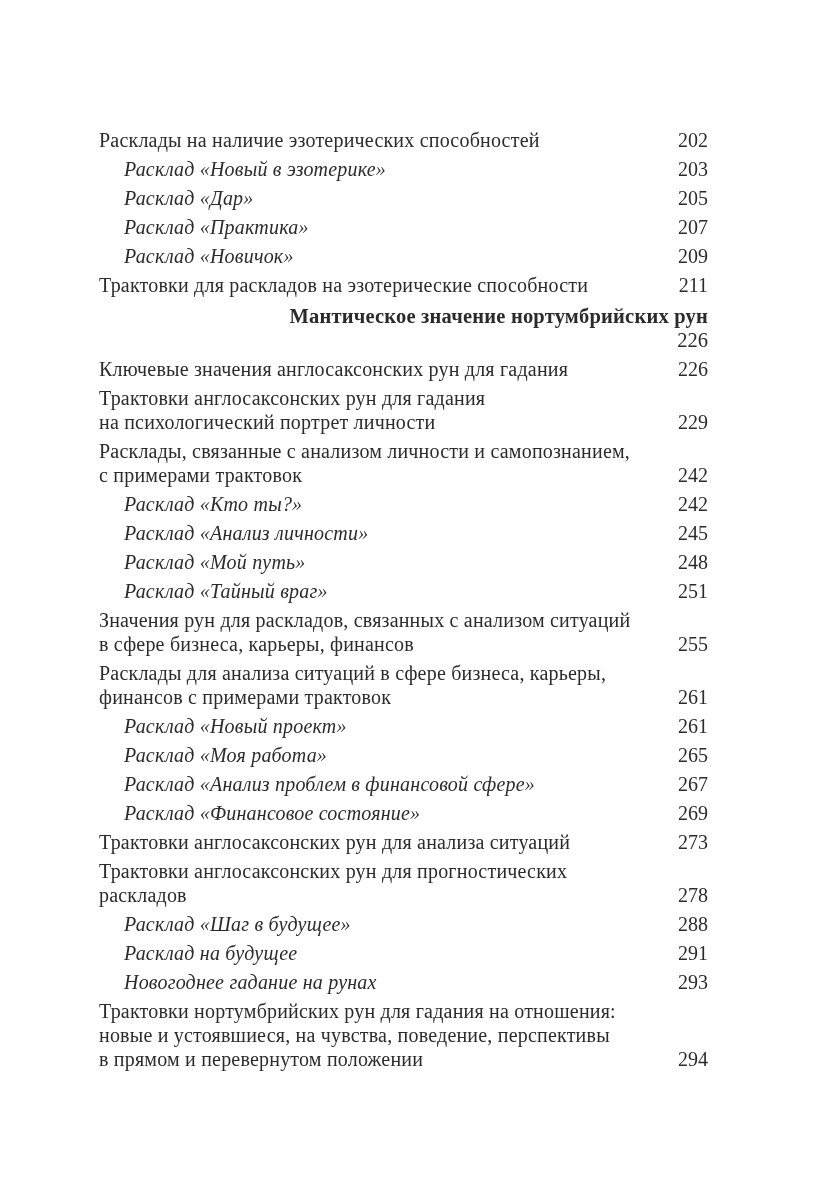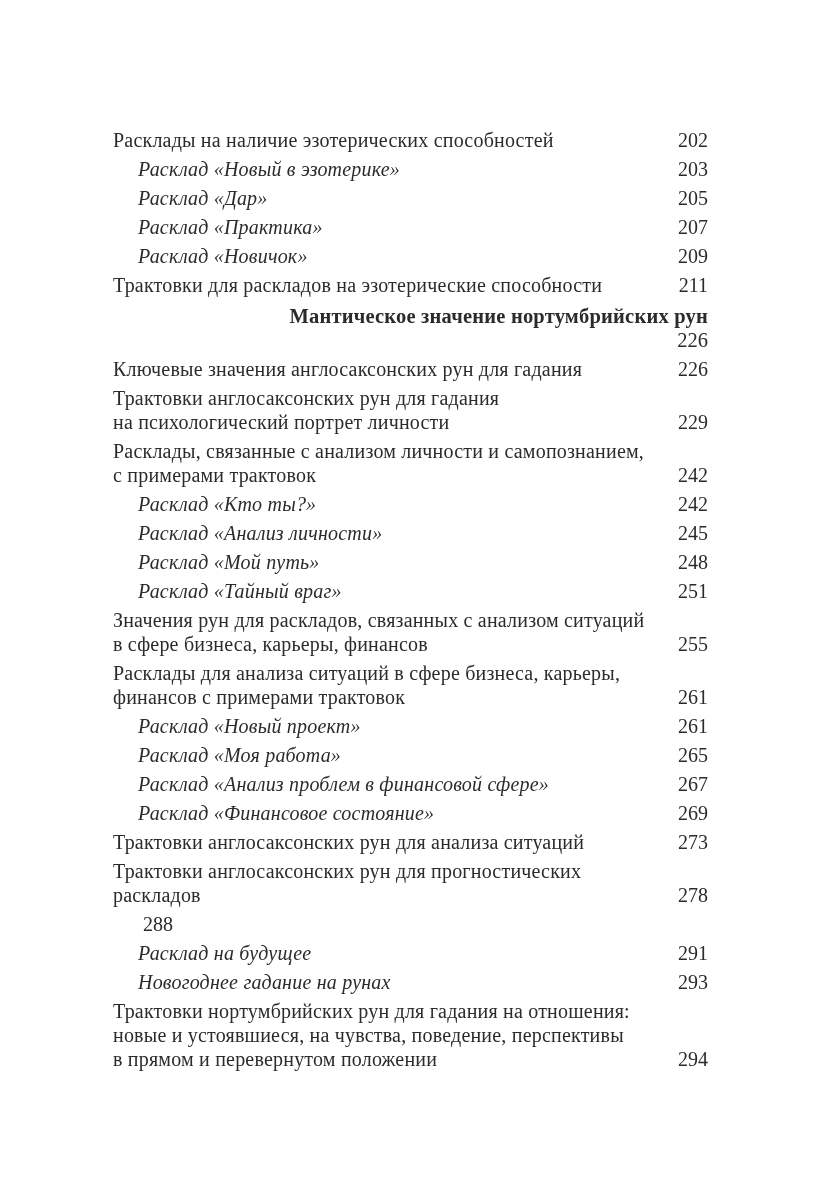--- a/index.html
+++ b/index.html
@@ -15,21 +15,21 @@
     color: #2b2b2b;
     overflow: hidden;
   }
   .page {
     position: absolute;
     inset: 0;
     background: #ffffff;
   }
   .toc {
     position: absolute;
-    left: 113px;
+    left: 99px;
     right: 110px;
     top: 128px;
   }
   .entry {
     display: flex;
     justify-content: space-between;
     align-items: flex-end;
     margin-bottom: 5px;
     font-size: 20px;
     line-height: 24px;
@@ -149,20 +149,21 @@
     <div class="entry section">
       <span class="t">Трактовки англосаксонских рун для анализа ситуаций</span>
       <span class="p">273</span>
     </div>
     <div class="entry section">
       <span class="t">Трактовки англосаксонских рун для прогностических
 раскладов</span>
       <span class="p">278</span>
     </div>
     <div class="entry sub">
+      <span class="t">Расклад «Шаг в будущее»</span>
       <span class="p">288</span>
     </div>
     <div class="entry sub">
       <span class="t">Расклад на будущее</span>
       <span class="p">291</span>
     </div>
     <div class="entry sub">
       <span class="t">Новогоднее гадание на рунах</span>
       <span class="p">293</span>
     </div>

